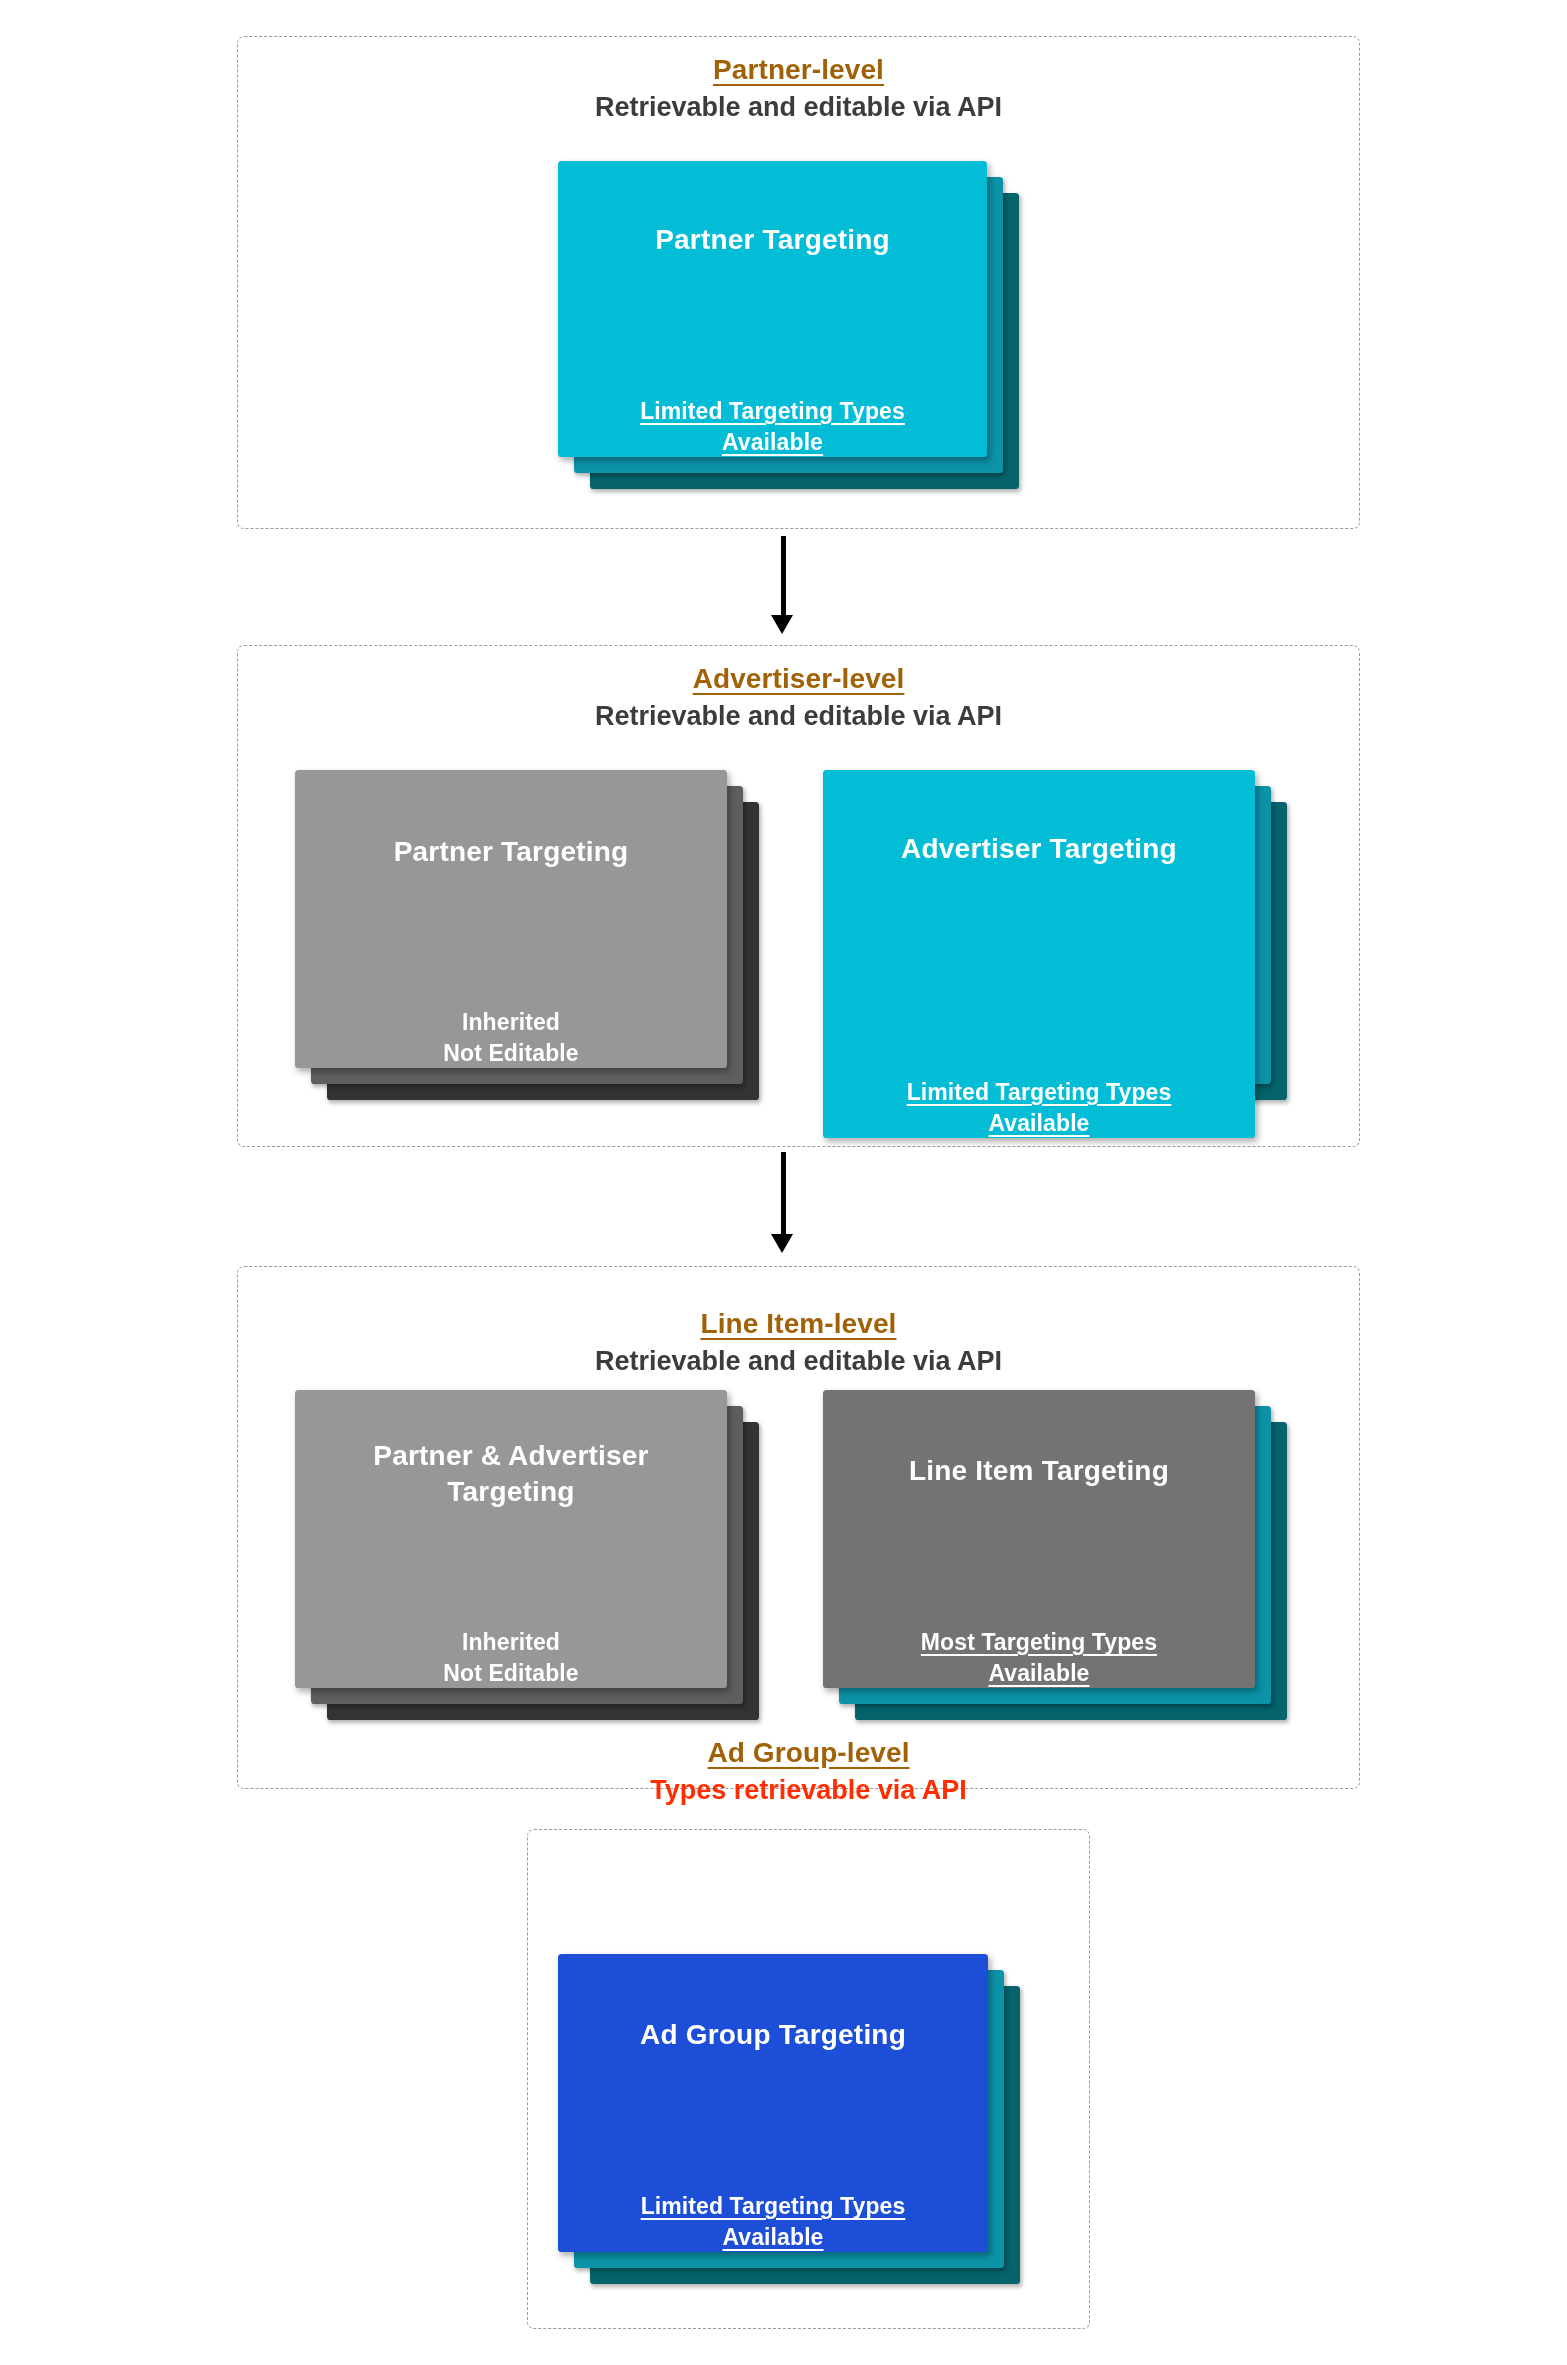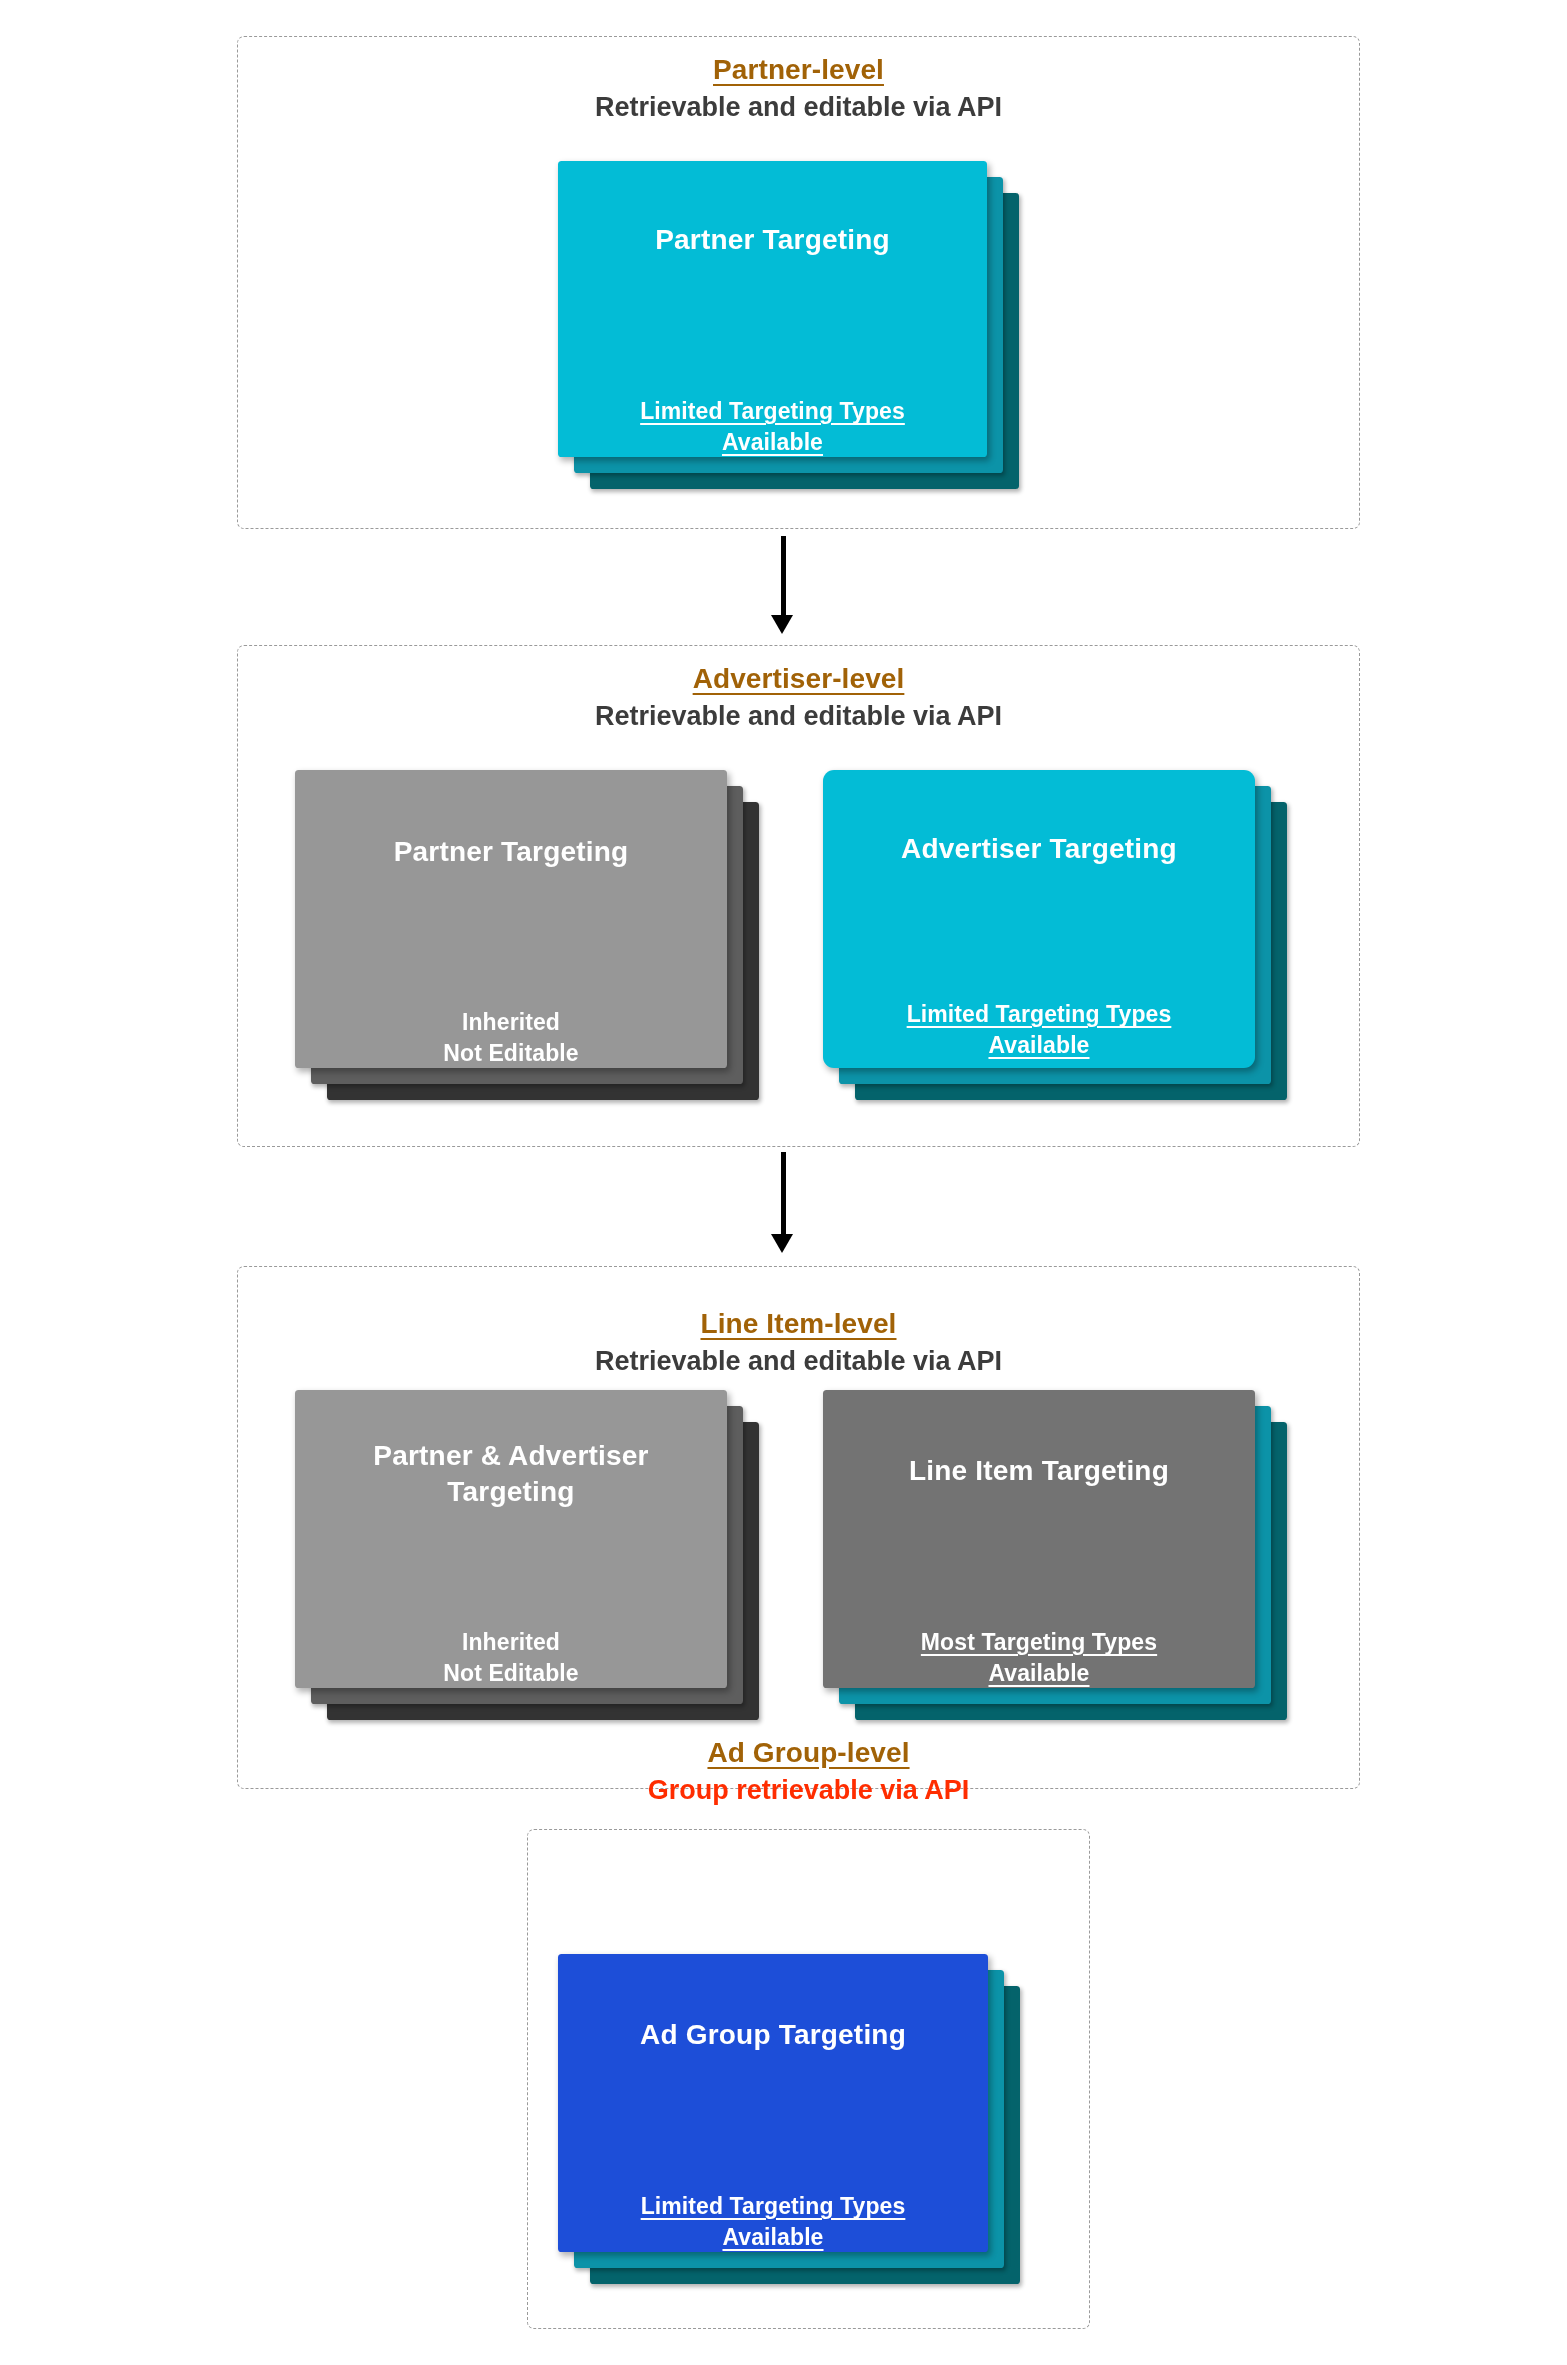--- a/index.html
+++ b/index.html
@@ -163,21 +163,21 @@
     <div class="card-front" style="width:432px; height:298px; background:#979797; padding:64px 30px 0 30px;">
       <div class="card-title">Partner Targeting</div>
       <div class="card-note" style="white-space:pre-line; margin-top:21.4px;">Inherited
 Not Editable</div>
     </div>
   </div>
 
   <div class="card-stack" style="left:823px; top:770px; width:464px; height:348px;">
     <div class="card-layer" style="left:32px; top:32px; width:432px; height:298px; background:#04636b;"></div>
     <div class="card-layer" style="left:16px; top:16px; width:432px; height:298px; background:#0c93a8;"></div>
-    <div class="card-front" style="width:432px; height:298px; background:#03bcd6; padding:61px 25px 8px 25px;border-radius:11px;">
+    <div class="card-front" style="width:432px; height:368px; background:#03bcd6; padding:61px 25px 0 25px;">
       <div class="card-title">Advertiser Targeting</div>
       <div class="card-note u" style="white-space:pre-line; margin-top:19.6px;">Limited Targeting Types
 Available</div>
     </div>
   </div>
 
   <div class="arrow" style="left:781px; top:1152px; width:4.5px; height:100px;">
     <div class="shaft" style="height:86px;"></div>
     <div class="head" style="top:82px;"></div>
   </div>
@@ -206,21 +206,21 @@
       <div class="card-title">Line Item Targeting</div>
       <div class="card-note u" style="white-space:pre-line; margin-top:5px;">Most Targeting Types
 Available</div>
     </div>
   </div>
 
   <div class="level-box" style="left:527px; top:1829px; width:563px; height:500px;"></div>
 
   <div class="level-heading" style="left:527px; top:1735px; width:563px;">
     <div class="level-title">Ad Group-level</div>
-    <div class="level-sub danger">Group retrievable via API</div>
+    <div class="level-sub danger">Types retrievable via API</div>
   </div>
 
   <div class="card-stack" style="left:558px; top:1954px; width:447px; height:335px;">
     <div class="card-layer" style="left:32px; top:32px; width:430px; height:298px; background:#04636b;"></div>
     <div class="card-layer" style="left:16px; top:16px; width:430px; height:298px; background:#0c93a8;"></div>
     <div class="card-front" style="width:430px; height:298px; background:#1d4ed8; padding:63px 27px 0 27px;">
       <div class="card-title">Ad Group Targeting</div>
       <div class="card-note u" style="white-space:pre-line; margin-top:19.6px;">Limited Targeting Types
 Available</div>
     </div>

